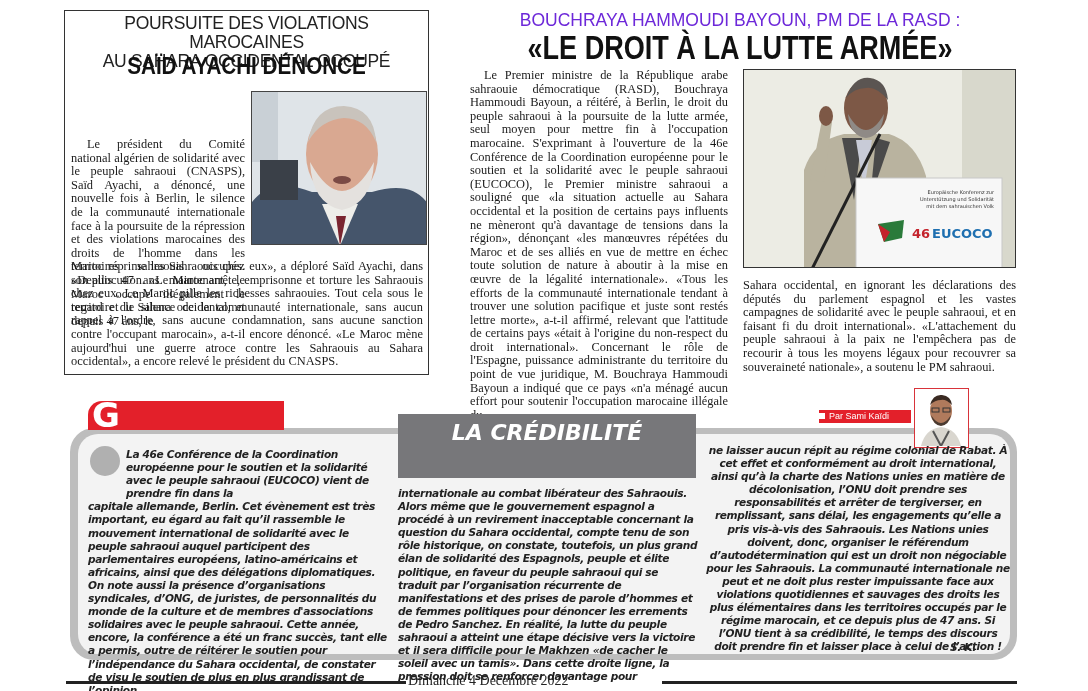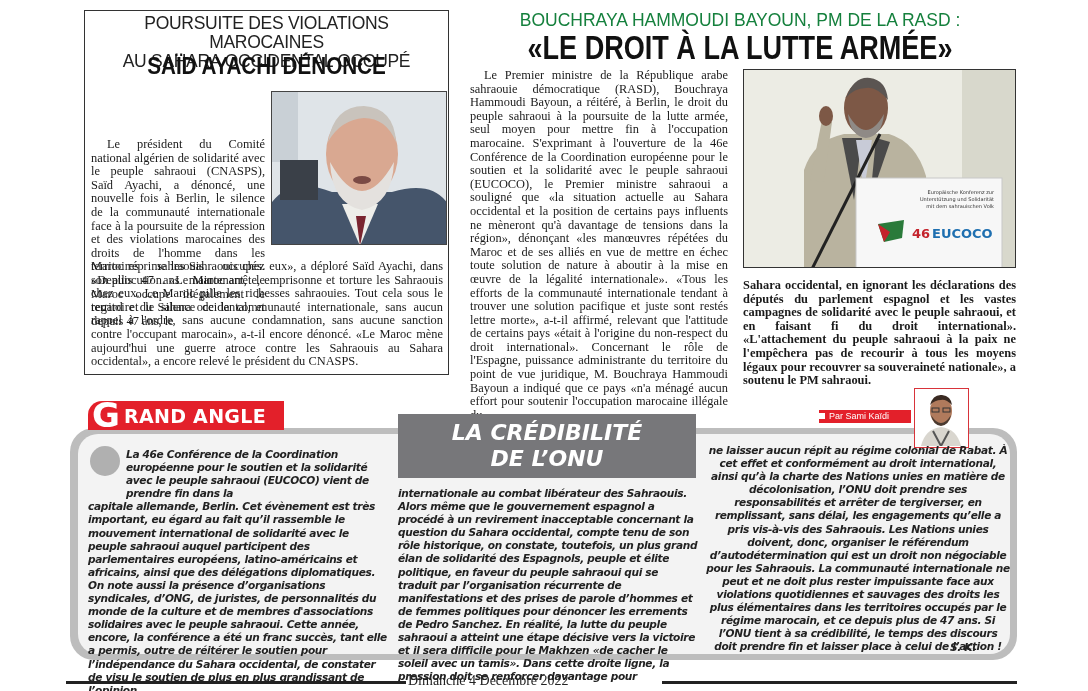--- a/index.html
+++ b/index.html
@@ -4,21 +4,21 @@
 <style>
   html, body { margin:0; padding:0; }
   body {
     width:1088px; height:691px; background:#ffffff; position:relative; overflow:hidden;
     font-family:"Liberation Serif", serif; color:#1a1a1a;
   }
   .abs { position:absolute; }
 
   
   #art1 {
-    left:84px; top:10px; width:365px; height:365px;
+    left:64px; top:10px; width:365px; height:365px;
     border:1.5px solid #333; box-sizing:border-box;
   }
   #art1 .kicker {
     position:absolute; left:0; right:0; top:3px; text-align:center;
     font-family:"Liberation Sans", sans-serif; font-size:17.5px; line-height:19px; color:#222;
     letter-spacing:-0.3px;
   }
   #art1 .headline {
     position:absolute; left:0; right:0; top:42px; text-align:center;
     font-family:"Liberation Sans", sans-serif; font-weight:bold; font-size:24px; line-height:26px;
@@ -31,33 +31,33 @@
   }
   .body-text {
     font-size:12.4px; line-height:13.6px; text-align:justify; hyphens:auto;
   }
   #art1 .col-a { position:absolute; left:6px; top:81px; width:174px; text-indent:16px;margin-top:46px; }
   #art1 .col-b { position:absolute; left:6px; top:249px; width:352px; }
 
   
   #art2-kicker {
     left:460px; top:10px; width:560px; text-align:center;
-    font-family:"Liberation Sans", sans-serif; font-size:17.5px; line-height:20px; color:#15803d;
+    font-family:"Liberation Sans", sans-serif; font-size:17.5px; line-height:20px; color:#6d28d9;
   }
   #art2-headline {
     left:470px; top:30px; width:540px; text-align:center;
     font-family:"Liberation Sans", sans-serif; font-weight:bold; font-size:33px; line-height:36px;
     transform:scaleX(0.82); color:#111;
   }
   #art2-col1 { left:470px; top:69px; width:258px; text-indent:14px; }
   #art2-photo {
     left:743px; top:69px; width:273px; height:199px; border:1px solid #333; box-sizing:border-box;
     overflow:hidden; background:linear-gradient(90deg,#e9e9e3 0%,#f0f0ea 70%,#dcdcd2 100%);
   }
-  #art2-col2 { left:743px; top:279px; width:273px;font-weight:bold; }
+  #art2-col2 { left:743px; top:279px; width:273px; }
 
   
   #ga-frame {
     left:70px; top:428px; width:947px; height:232px;
     background:#bdbdbd; border-radius:24px;
   }
   #ga-inner {
     left:78px; top:434px; width:932px; height:220px;
     background:#f3f3f3; border-radius:20px;
   }
@@ -168,21 +168,20 @@
     <text x="188" y="168" font-family="DejaVu Sans, sans-serif" font-weight="bold" font-size="13" fill="#1e6fb0">EUCOCO</text>
   </svg>
 </div>
 <div id="art2-col2" class="abs body-text">Sahara occidental, en ignorant les déclarations des députés du parlement espagnol et les vastes campagnes de solidarité avec le peuple sahraoui, et en faisant fi du droit international». «L'attachement du peuple sahraoui à la paix ne l'empêchera pas de recourir à tous les moyens légaux pour recouvrer sa souveraineté nationale», a soutenu le PM sahraoui.</div>
 
 <div id="ga-frame" class="abs"></div>
 <div id="ga-inner" class="abs"></div>
 
 <div id="ga-tab" class="abs">
   <span class="g">G</span>
-  <span class="rest">RAND ANGLE</span>
 </div>
 
 <div id="ga-byline" class="abs">
   <span class="sq"></span><span>Par</span> <span>Sami Kaïdi</span>
 </div>
 
 <div id="ga-author-photo" class="abs">
   <svg width="52" height="57" viewBox="0 0 52 57">
     <rect width="52" height="57" fill="#ffffff"></rect>
     <path d="M6 57 Q10 40 26 38 Q42 40 46 57 Z" fill="#d9d6cf"></path>
@@ -193,21 +192,20 @@
     <rect x="17" y="19" width="7" height="4" fill="none" stroke="#333" stroke-width="1"></rect>
     <rect x="28" y="19" width="7" height="4" fill="none" stroke="#333" stroke-width="1"></rect>
   </svg>
 </div>
 
 <div id="ga-bullet" class="abs"></div>
 
 <div id="ga-title-box" class="abs">
   <div class="t">
     <div>LA CRÉDIBILITÉ</div>
-    <div>DE L’ONU</div>
   </div>
 </div>
 
 <div id="ga-col1" class="abs ga-text">
   <span class="first">La 46e Conférence de la Coordination européenne pour le soutien et la solidarité avec le peuple sahraoui (EUCOCO) vient de prendre fin dans la</span>
   <span>capitale allemande, Berlin. Cet évènement est très important, eu égard au fait qu’il rassemble le mouvement international de solidarité avec le peuple sahraoui auquel participent des parlementaires européens, latino-américains et africains, ainsi que des délégations diplomatiques. On note aussi la présence d’organisations syndicales, d’ONG, de juristes, de personnalités du monde de la culture et de membres d'associations solidaires avec le peuple sahraoui. Cette année, encore, la conférence a été un franc succès, tant elle a permis, outre de réitérer le soutien pour l’indépendance du Sahara occidental, de constater de visu le soutien de plus en plus grandissant de l’opinion</span>
 </div>
 <div id="ga-col2" class="abs ga-text">internationale au combat libérateur des Sahraouis. Alors même que le gouvernement espagnol a procédé à un revirement inacceptable concernant la question du Sahara occidental, compte tenu de son rôle historique, on constate, toutefois, un plus grand élan de solidarité des Espagnols, peuple et élite politique, en faveur du peuple sahraoui qui se traduit par l’organisation récurrente de manifestations et des prises de parole d’hommes et de femmes politiques pour dénoncer les errements de Pedro Sanchez. En réalité, la lutte du peuple sahraoui a atteint une étape décisive vers la victoire et il sera difficile pour le Makhzen «de cacher le soleil avec un tamis». Dans cette droite ligne, la pression doit se renforcer davantage pour</div>
 <div id="ga-col3" class="abs ga-text">ne laisser aucun répit au régime colonial de Rabat. À cet effet et conformément au droit international, ainsi qu’à la charte des Nations unies en matière de décolonisation, l’ONU doit prendre ses responsabilités et arrêter de tergiverser, en remplissant, sans délai, les engagements qu’elle a pris vis-à-vis des Sahraouis. Les Nations unies doivent, donc, organiser le référendum d’autodétermination qui est un droit non négociable pour les Sahraouis. La communauté internationale ne peut et ne doit plus rester impuissante face aux violations quotidiennes et sauvages des droits les plus élémentaires dans les territoires occupés par le régime marocain, et ce depuis plus de 47 ans. Si l’ONU tient à sa crédibilité, le temps des discours doit prendre fin et laisser place à celui de l’action !</div>
 <div id="ga-sign" class="abs ga-text">S. K.</div>

